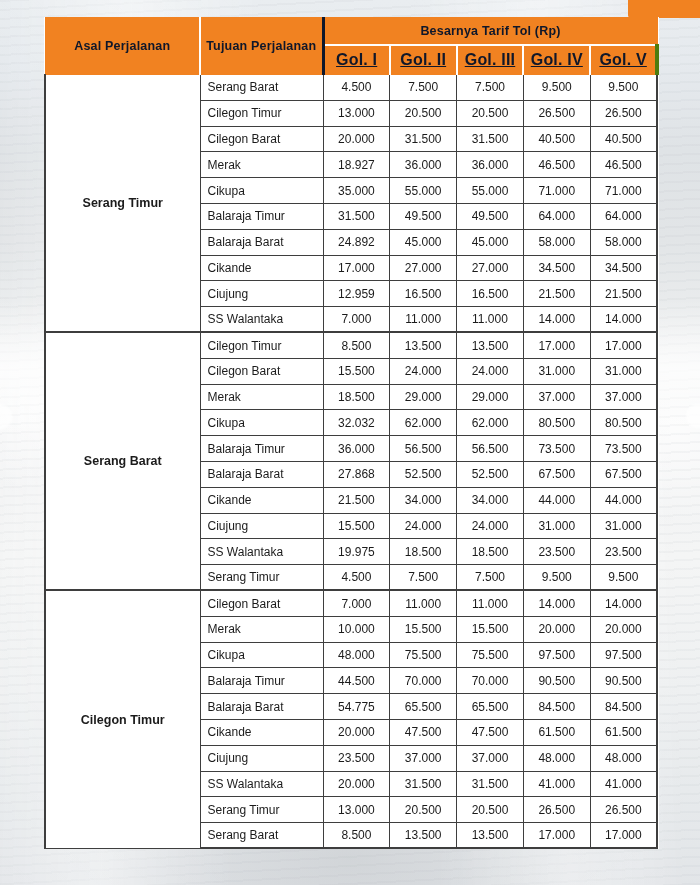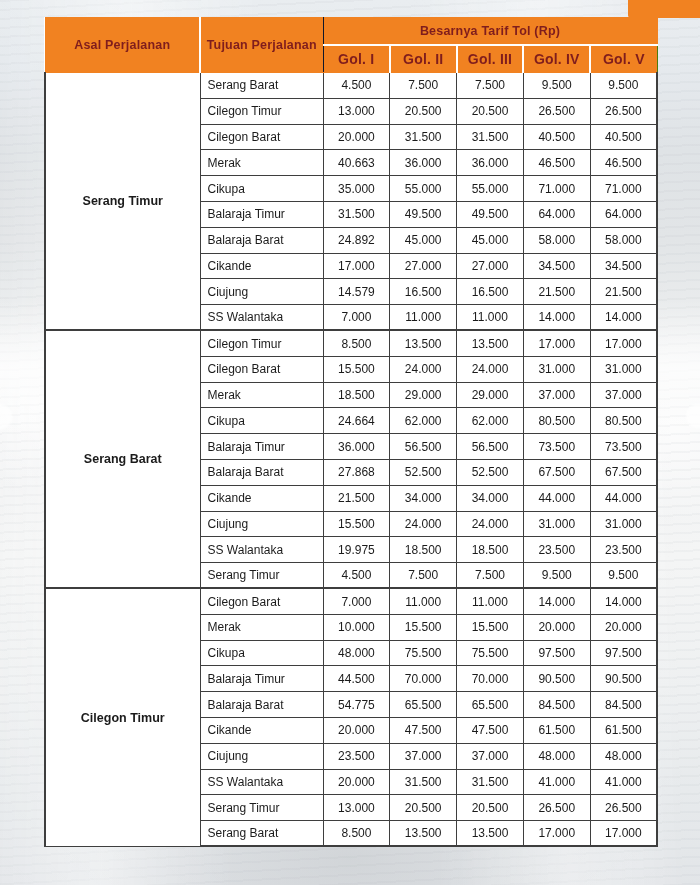--- a/index.html
+++ b/index.html
@@ -97,44 +97,45 @@
     background: #ffffff;
   }
 
   table.tariff col.c-origin { width: 155px; }
   table.tariff col.c-dest   { width: 123px; }
   table.tariff col.c-gol    { width: 66.8px; }
 
   
   thead th {
     background: #F18221;
-    color: #7f1d1d;
+    color: #0f172a;
     font-weight: bold;
     text-align: center;
     letter-spacing: .2px;
     border: 1px solid #F18221;
   }
   thead th.main {
     font-size: 12.5px;
     padding: 6px 4px;
     border-right: 2px solid #ffffff;
     margin-left: 24px;
   }
-  thead th.main.last-main { border-right: 1px solid #0f172a; text-align: center; }
+  thead th.main.last-main { border-right: 3px solid #0f172a; text-align: center; }
   thead th.group {
     font-size: 12.5px;
     padding: 6px 4px;
     border-bottom: 2px solid #ffffff;
   }
   thead th.sub {
-    font-size: 14px;
+    font-size: 16px;
     padding: 5px 3px;
     border-right: 2px solid #ffffff;
-  }
-  thead th.sub.last { border-right: 1px solid #4d7c0f; }
+    text-decoration: underline;
+  }
+  thead th.sub.last { border-right: 4px solid #4d7c0f; }
 
   
   tbody td {
     border: 1px solid #3e3e3e;
     font-size: 12px;
     color: #1b1b1b;
     height: 25.8px;
     background: #ffffff;
   }
   tbody td.origin {
@@ -215,21 +216,21 @@
         <tr>
           <td class="dest">Cilegon Barat</td>
           <td class="num">20.000</td>
           <td class="num">31.500</td>
           <td class="num">31.500</td>
           <td class="num">40.500</td>
           <td class="num last-col">40.500</td>
         </tr>
         <tr>
           <td class="dest">Merak</td>
-          <td class="num">40.663</td>
+          <td class="num">18.927</td>
           <td class="num">36.000</td>
           <td class="num">36.000</td>
           <td class="num">46.500</td>
           <td class="num last-col">46.500</td>
         </tr>
         <tr>
           <td class="dest">Cikupa</td>
           <td class="num">35.000</td>
           <td class="num">55.000</td>
           <td class="num">55.000</td>
@@ -255,21 +256,21 @@
         <tr>
           <td class="dest">Cikande</td>
           <td class="num">17.000</td>
           <td class="num">27.000</td>
           <td class="num">27.000</td>
           <td class="num">34.500</td>
           <td class="num last-col">34.500</td>
         </tr>
         <tr>
           <td class="dest">Ciujung</td>
-          <td class="num">14.579</td>
+          <td class="num">12.959</td>
           <td class="num">16.500</td>
           <td class="num">16.500</td>
           <td class="num">21.500</td>
           <td class="num last-col">21.500</td>
         </tr>
         <tr>
           <td class="dest">SS Walantaka</td>
           <td class="num">7.000</td>
           <td class="num">11.000</td>
           <td class="num">11.000</td>
@@ -296,21 +297,21 @@
         <tr>
           <td class="dest">Merak</td>
           <td class="num">18.500</td>
           <td class="num">29.000</td>
           <td class="num">29.000</td>
           <td class="num">37.000</td>
           <td class="num last-col">37.000</td>
         </tr>
         <tr>
           <td class="dest">Cikupa</td>
-          <td class="num">24.664</td>
+          <td class="num">32.032</td>
           <td class="num">62.000</td>
           <td class="num">62.000</td>
           <td class="num">80.500</td>
           <td class="num last-col">80.500</td>
         </tr>
         <tr>
           <td class="dest">Balaraja Timur</td>
           <td class="num">36.000</td>
           <td class="num">56.500</td>
           <td class="num">56.500</td>

